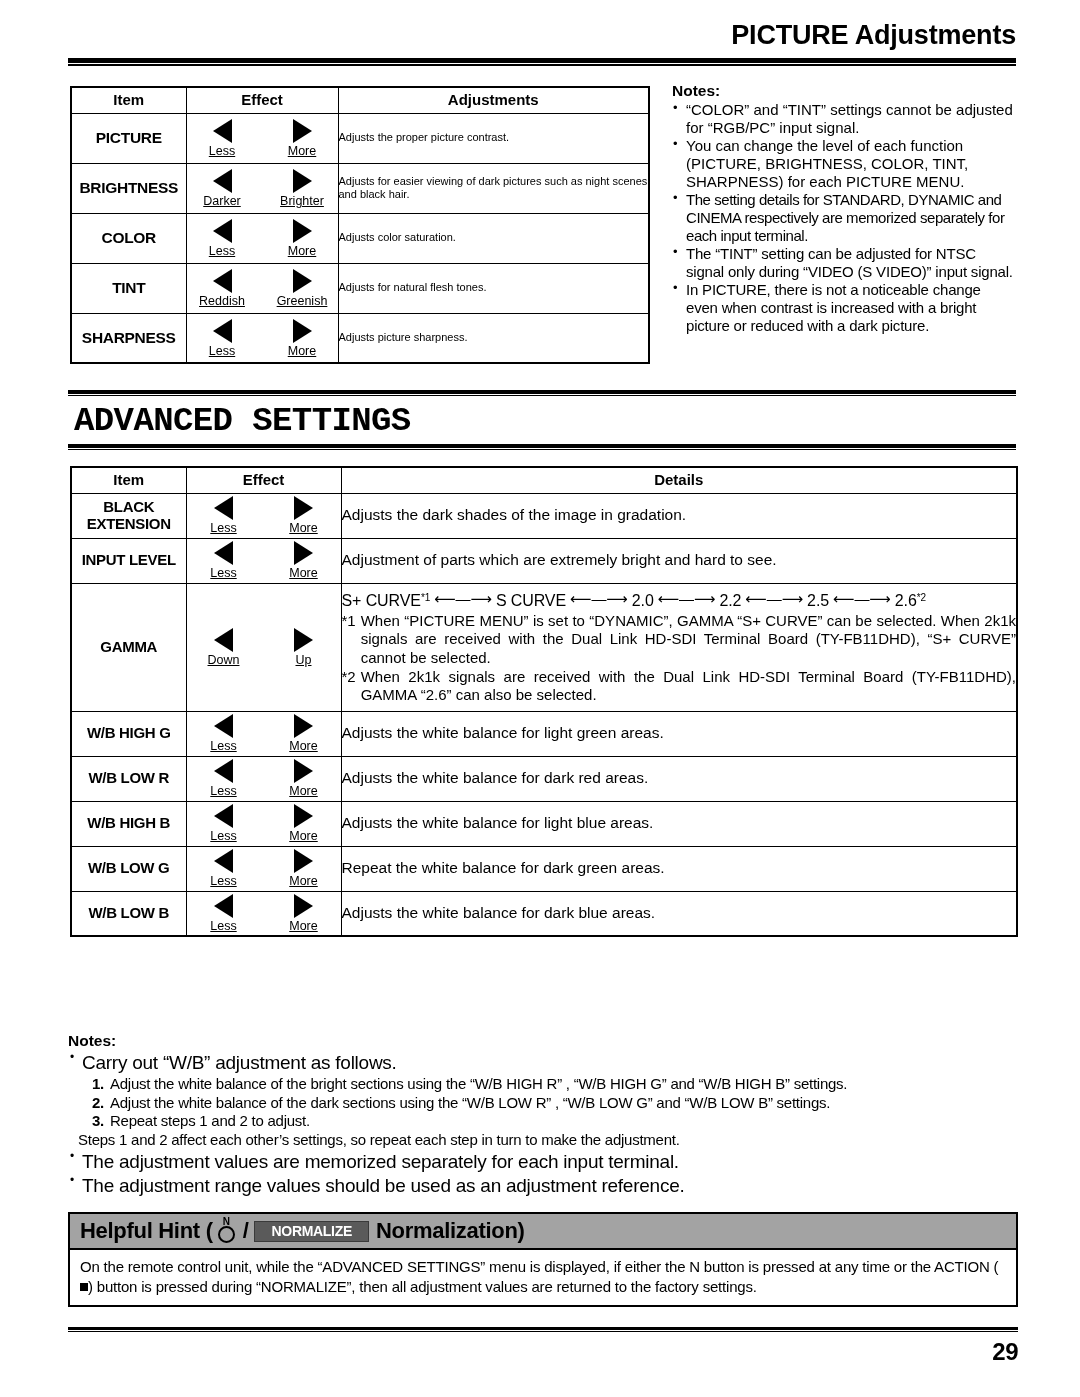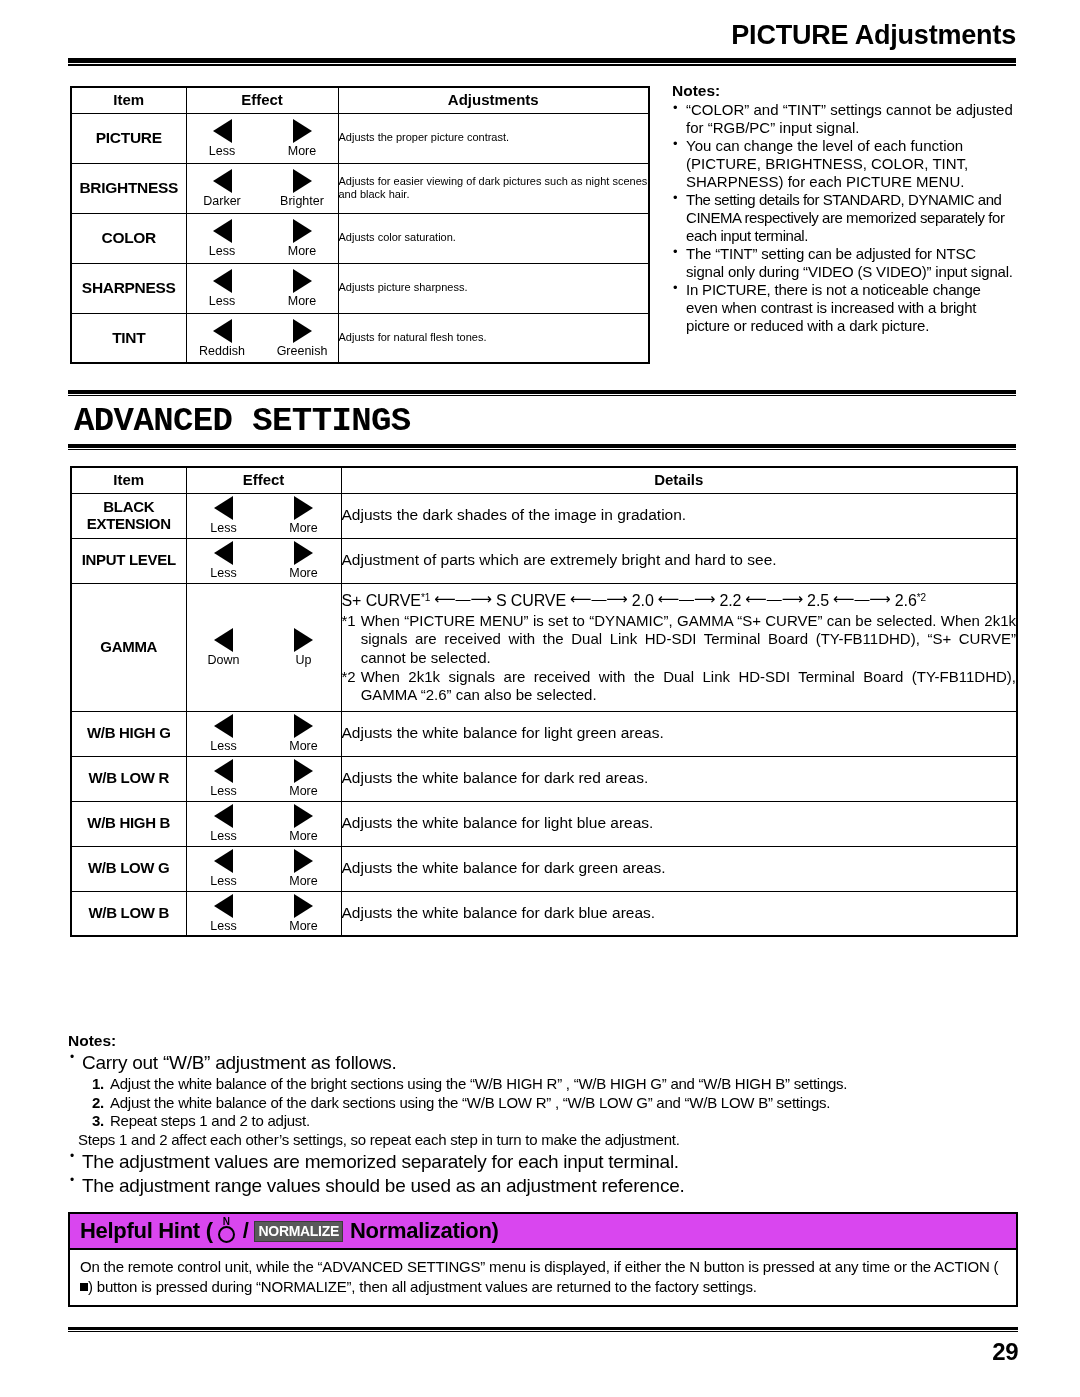--- a/index.html
+++ b/index.html
@@ -69,20 +69,21 @@
     padding: 4px 7px 4px 9px;
     text-align: left;
   }
   
   .effect-cell { padding: 3px 0 2px; }
   .effect-wrap {
     display: flex;
     justify-content: center;
     align-items: flex-end;
     gap: 18px;
+    text-decoration: underline;
   }
   .eff-col {
     display: flex;
     flex-direction: column;
     align-items: center;
     width: 62px;
   }
   .tri {
     width: 0; height: 0;
     display: block;
@@ -219,21 +220,21 @@
     font-size: 15px;
     line-height: 1.25;
     letter-spacing: -0.25px;
     padding-left: 10px;
   }
 
   
   .hint-wrap { position: absolute; left: 68px; top: 1212px; width: 950px; }
   .hint-head {
     border: 2px solid #000;
-    background: #d946ef;
+    background: #a3a3a3;
     height: 38px;
     display: flex;
     align-items: center;
     padding: 0 10px;
   }
   .hint-head .htxt {
     font-size: 22px;
     font-weight: bold;
     letter-spacing: -0.3px;
     line-height: 1;
@@ -257,21 +258,21 @@
   }
   .slash { margin: 0 5px; font-weight: bold; }
   .norm-badge {
     display: inline-block;
     background: #5a5a5a;
     color: #fff;
     border: 1px solid #3a3a3a;
     font-size: 14px;
     font-weight: bold;
     letter-spacing: -0.3px;
-    padding: 2px 3px 3px;
+    padding: 2px 16px 3px;
     margin: 0 7px 0 1px;
     line-height: 1;
   }
   .hint-body {
     border: 2px solid #000;
     border-top: none;
     padding: 7px 10px 8px;
     font-size: 15px;
     line-height: 1.32;
     letter-spacing: -0.2px;
@@ -360,50 +361,50 @@
                 </div>
               <div class="eff-col">
                   <span class="tri right"></span>
                   <span class="eff-label">More</span>
                 </div>
             </div>
           </td>
           <td class="detail-cell">Adjusts color saturation.</td>
         </tr>
         <tr>
+          <td class="item-cell">TINT</td>
+          <td class="effect-cell">
+            <div class="effect-wrap">
+              <div class="eff-col">
+                  <span class="tri left"></span>
+                  <span class="eff-label">Reddish</span>
+                </div>
+              <div class="eff-col">
+                  <span class="tri right"></span>
+                  <span class="eff-label">Greenish</span>
+                </div>
+            </div>
+          </td>
+          <td class="detail-cell">Adjusts for natural flesh tones.</td>
+        </tr>
+        <tr>
           <td class="item-cell">SHARPNESS</td>
           <td class="effect-cell">
             <div class="effect-wrap">
               <div class="eff-col">
                   <span class="tri left"></span>
                   <span class="eff-label">Less</span>
                 </div>
               <div class="eff-col">
                   <span class="tri right"></span>
                   <span class="eff-label">More</span>
                 </div>
             </div>
           </td>
           <td class="detail-cell">Adjusts picture sharpness.</td>
-        </tr>
-        <tr>
-          <td class="item-cell">TINT</td>
-          <td class="effect-cell">
-            <div class="effect-wrap">
-              <div class="eff-col">
-                  <span class="tri left"></span>
-                  <span class="eff-label">Reddish</span>
-                </div>
-              <div class="eff-col">
-                  <span class="tri right"></span>
-                  <span class="eff-label">Greenish</span>
-                </div>
-            </div>
-          </td>
-          <td class="detail-cell">Adjusts for natural flesh tones.</td>
         </tr>
       </tbody>
     </table>
   </div>
 
   <div class="notes-right">
     <div class="notes-title">Notes:</div>
     <ul class="notes">
       <li>“COLOR” and “TINT” settings cannot be adjusted for “RGB/PC” input signal.</li>
       <li>You can change the level of each function (PICTURE, BRIGHTNESS, COLOR, TINT, SHARPNESS) for each PICTURE MENU.</li>
@@ -558,21 +559,21 @@
               <div class="eff-col">
                   <span class="tri left"></span>
                   <span class="eff-label">Less</span>
                 </div>
               <div class="eff-col">
                   <span class="tri right"></span>
                   <span class="eff-label">More</span>
                 </div>
             </div>
           </td>
-          <td class="detail-cell">Adjusts the white balance for dark green areas.</td>
+          <td class="detail-cell">Repeat the white balance for dark green areas.</td>
         </tr>
 
         <tr style="height:45px">
           <td class="item-cell">W/B LOW B</td>
           <td class="effect-cell">
             <div class="effect-wrap">
               <div class="eff-col">
                   <span class="tri left"></span>
                   <span class="eff-label">Less</span>
                 </div>

